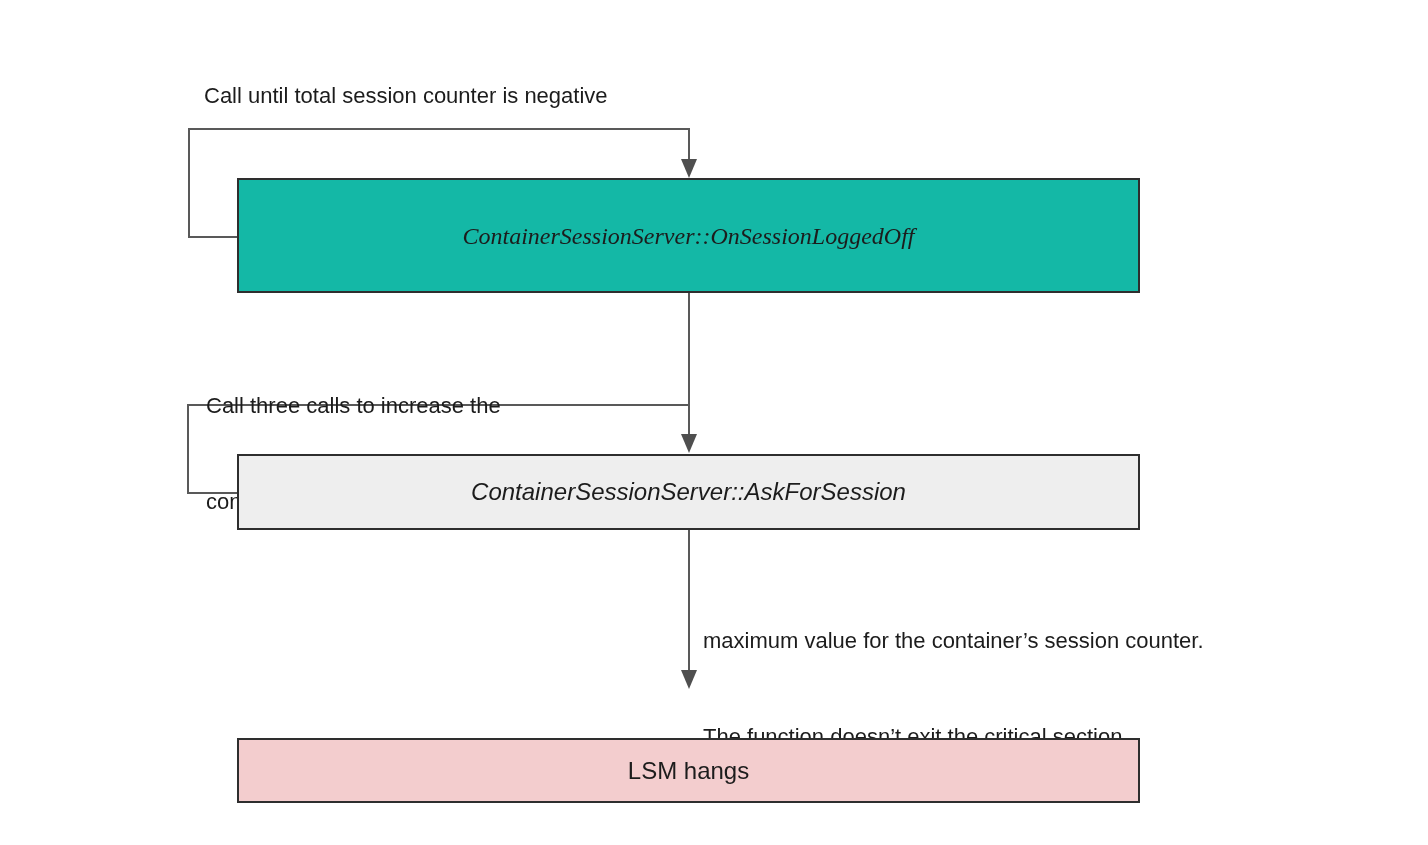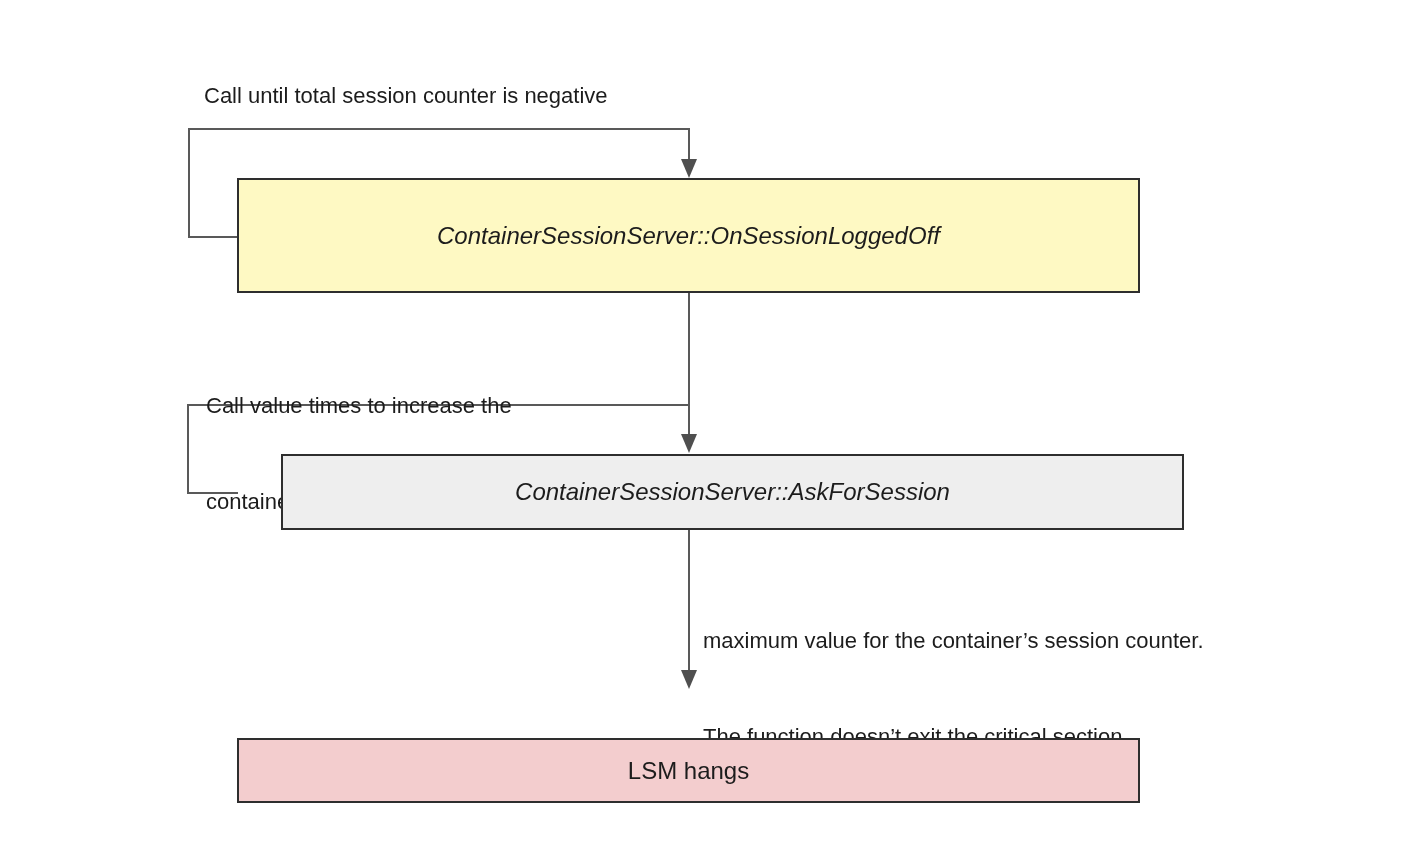--- a/index.html
+++ b/index.html
@@ -68,34 +68,34 @@
 
     <polyline points="238,493 188,493 188,405 689,405" fill="none" stroke="#595959" stroke-width="2"></polyline>
 
     <line x1="689" y1="530" x2="689" y2="672" stroke="#595959" stroke-width="2"></line>
     <polygon points="689,689 681,670 697,670" fill="#4f4f4f"></polygon>
   </svg>
 
   <div class="note note-loop1">Call until total session counter is negative</div>
 
   <div class="note note-loop2">
-    <div>Call value times to increase the</div>
+    <div>Call three calls to increase the</div>
     <div>container’s session counter</div>
   </div>
 
   <div class="note note-fail">
     <div>maximum value for the container’s session counter.</div>
     <div>The function doesn’t exit the critical section.</div>
   </div>
 
-  <div class="node node-1" style="background-color: #fef9c3;">
+  <div class="node node-1" style="background-color: #14b8a6; font-family: Liberation Serif, serif;">
     <div class="italic">ContainerSessionServer::OnSessionLoggedOff</div>
   </div>
 
-  <div class="node node-2" style="background-color: rgb(238, 238, 238); margin-left: 44px;">
+  <div class="node node-2" style="background-color: rgb(238, 238, 238);">
     <div class="italic">ContainerSessionServer::AskForSession</div>
   </div>
 
   <div class="node node-3" style="background-color: rgb(243, 205, 206);">
     <div>LSM hangs</div>
   </div>
 
 </div>
 
 </body></html>

